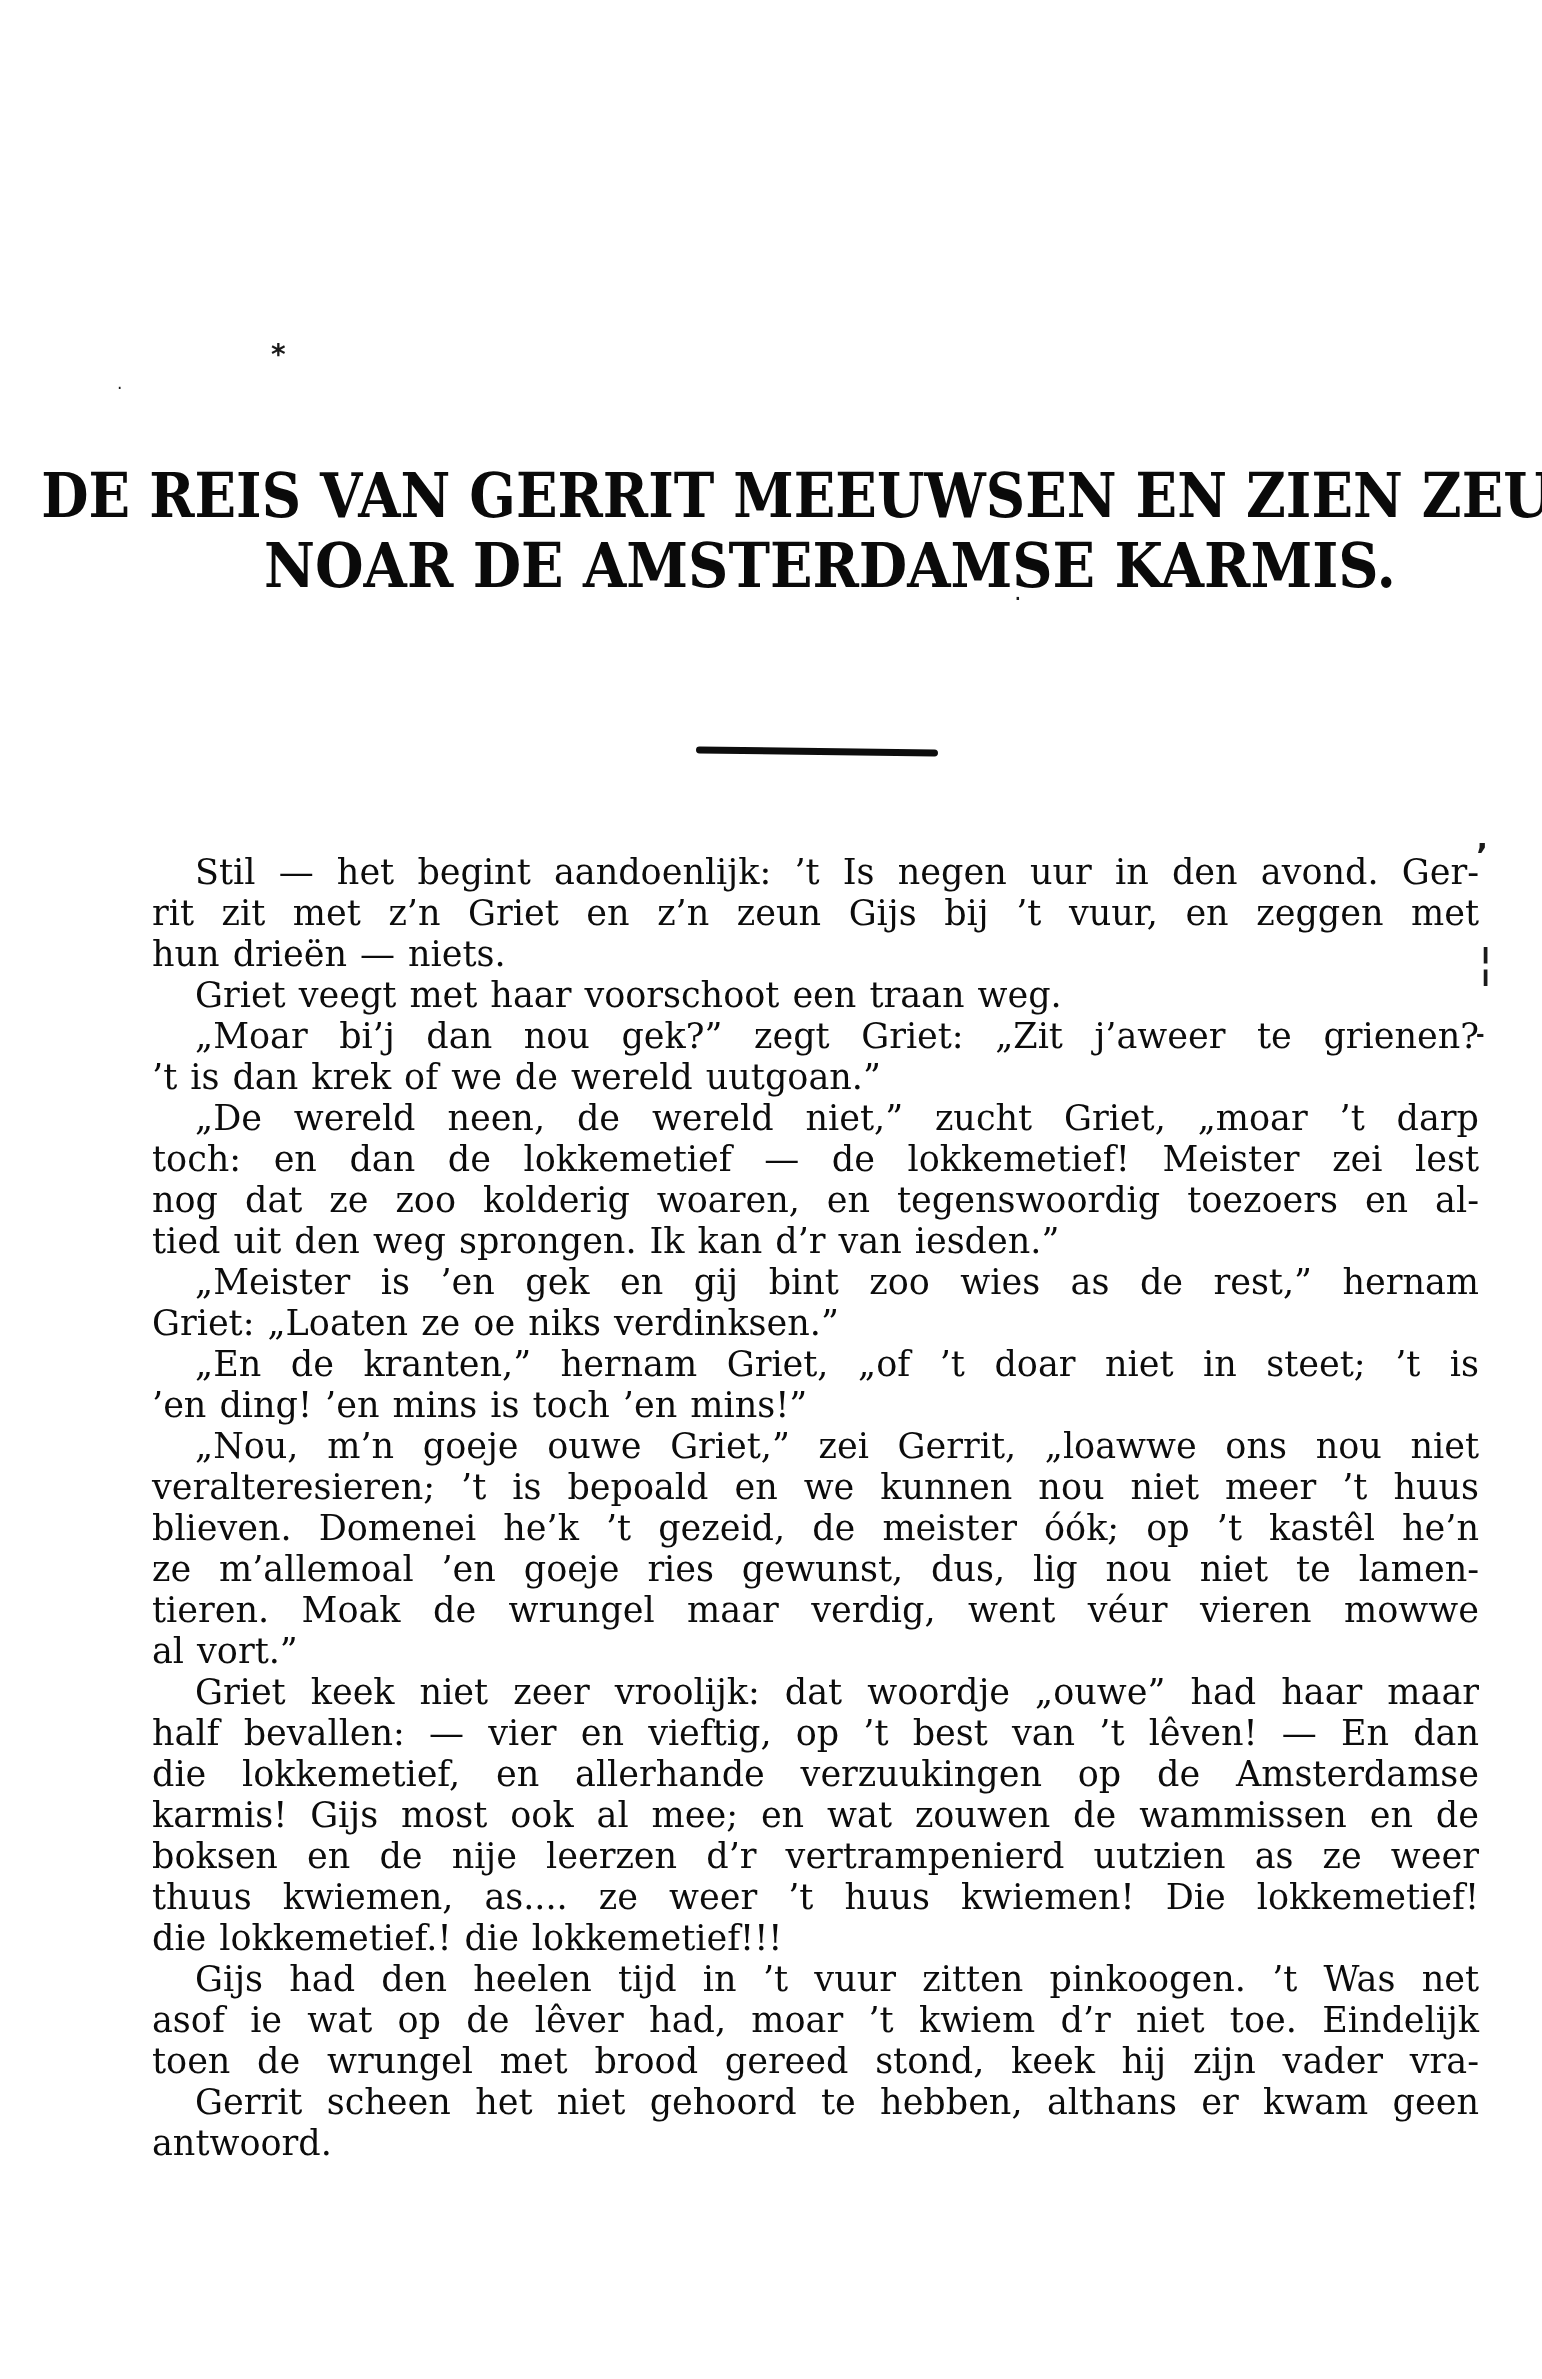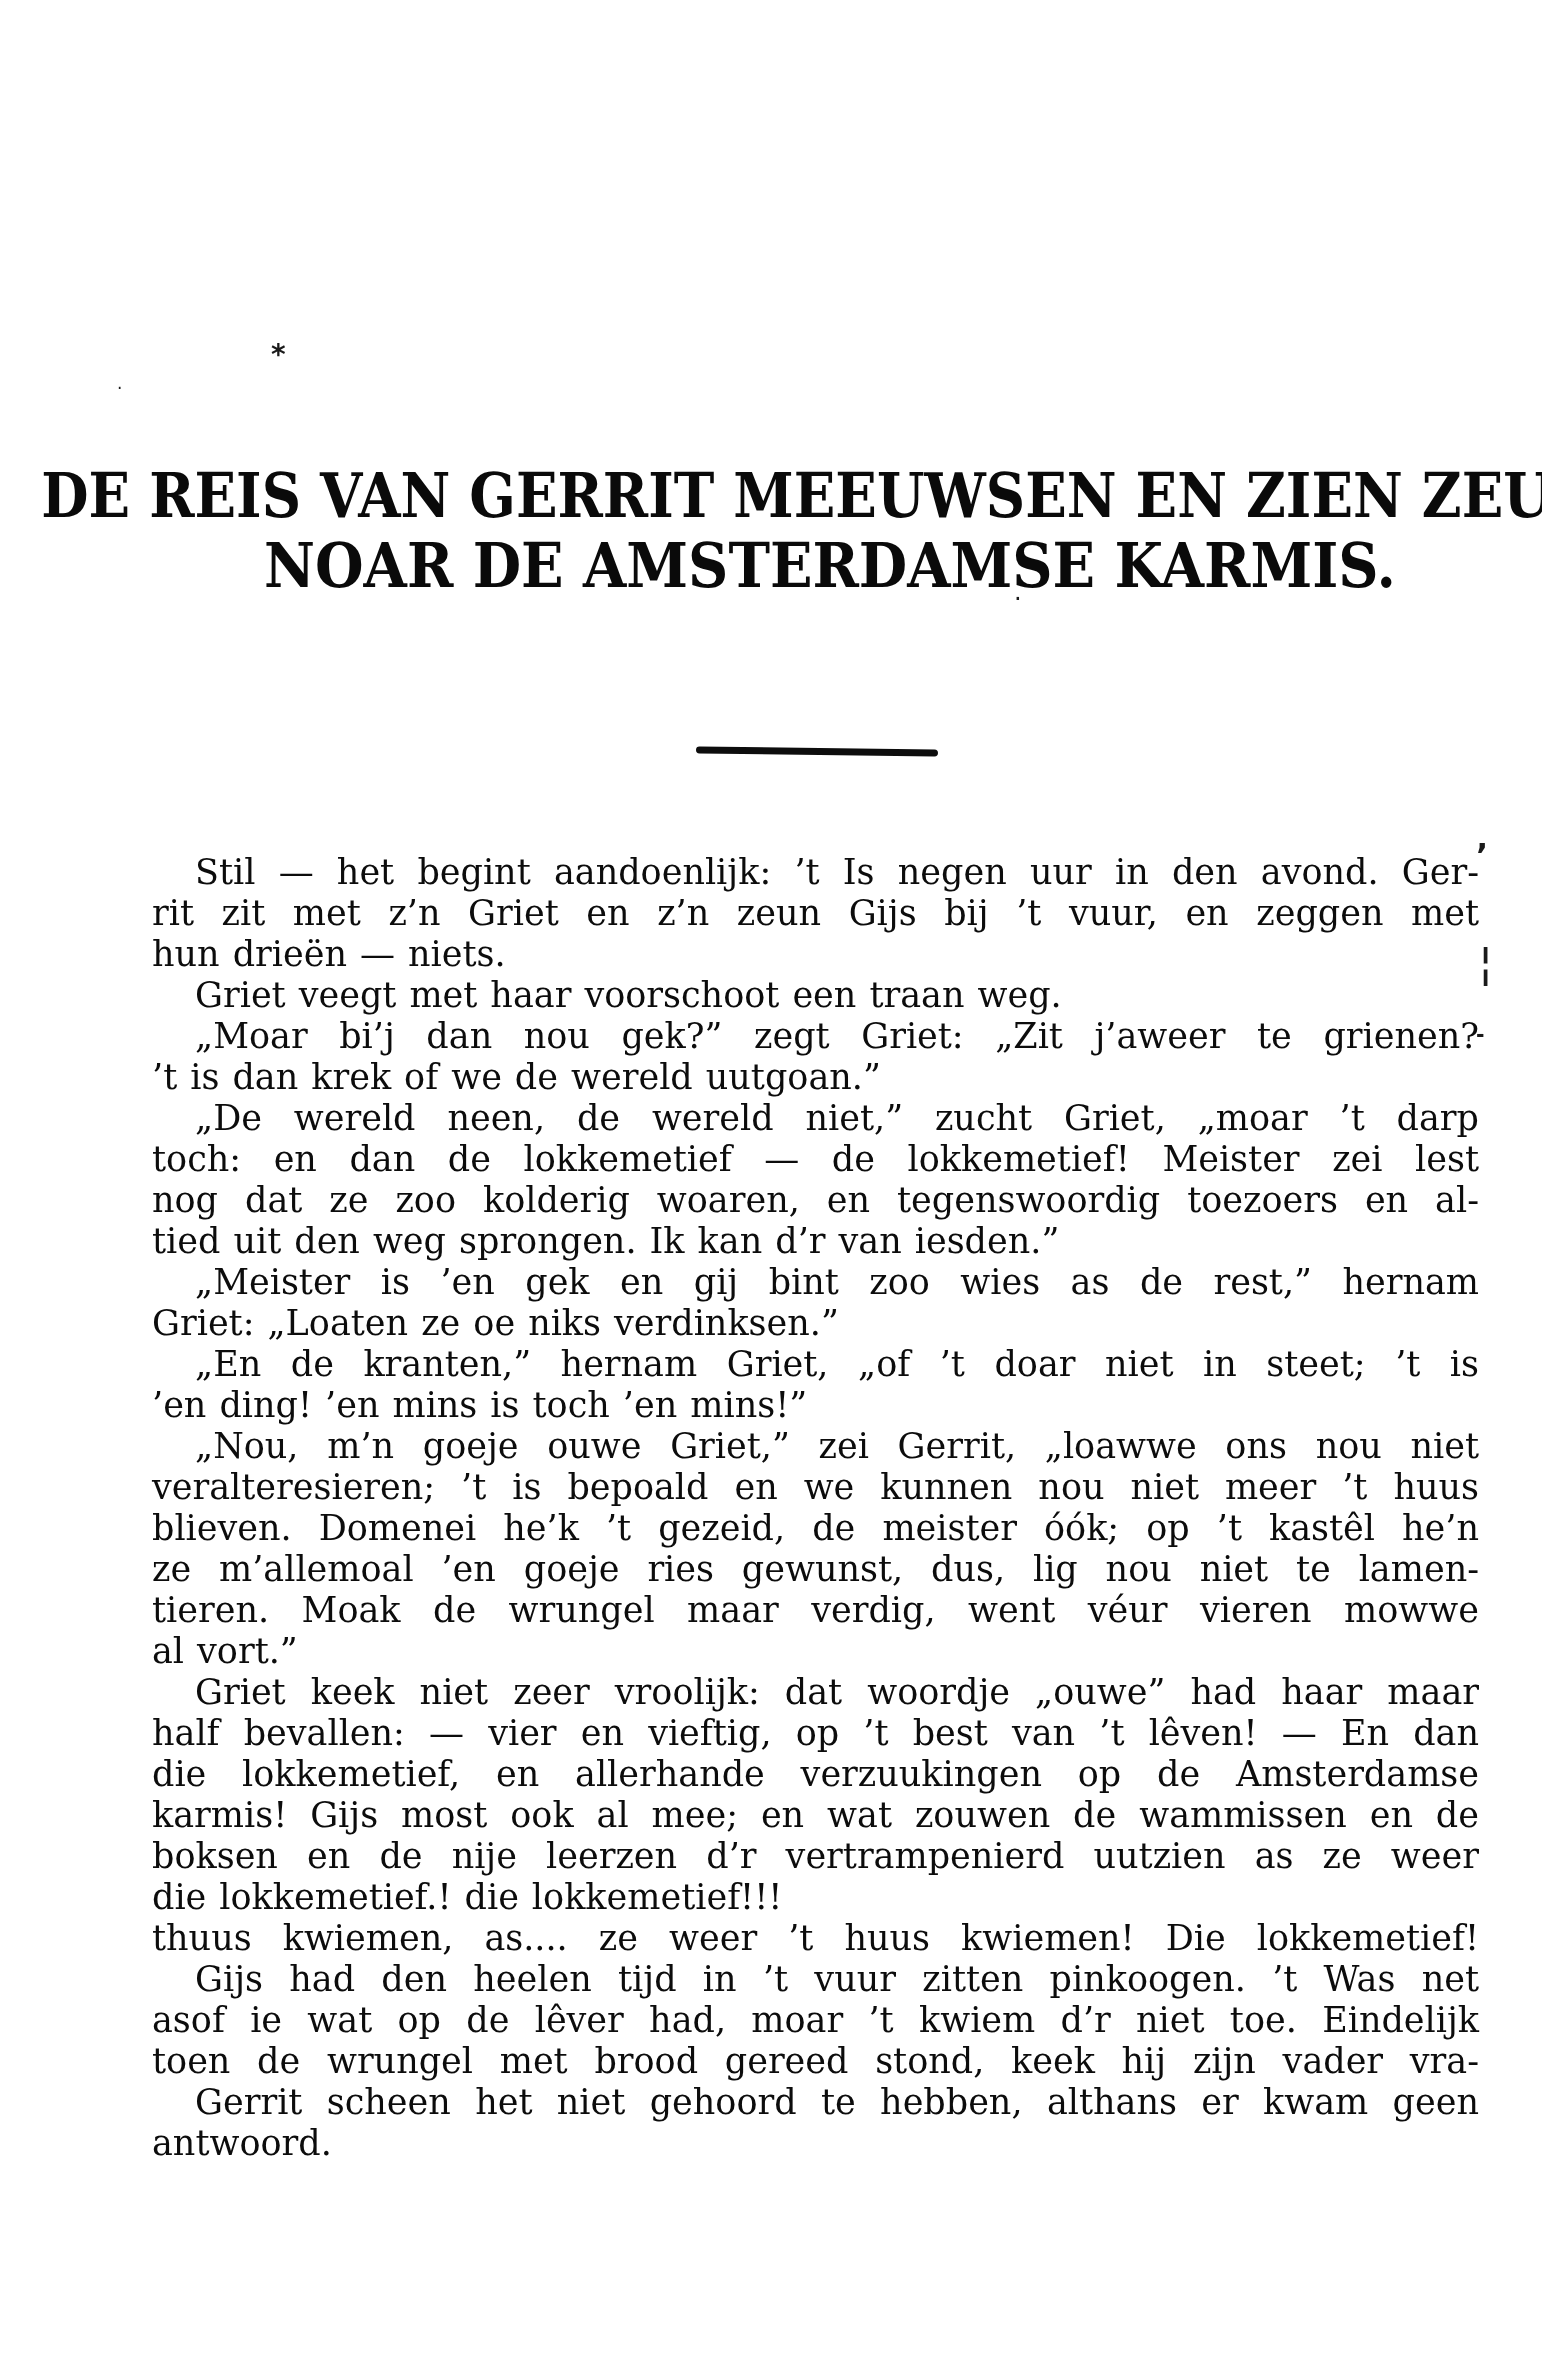--- a/index.html
+++ b/index.html
@@ -108,22 +108,22 @@
       <div class="line j">veralteresieren; ’t is bepoald en we kunnen nou niet meer ’t huus</div>
       <div class="line j">blieven. Domenei he’k ’t gezeid, de meister óók; op ’t kastêl he’n</div>
       <div class="line j">ze m’allemoal ’en goeje ries gewunst, dus, lig nou niet te lamen-</div>
       <div class="line j">tieren. Moak de wrungel maar verdig, went véur vieren mowwe</div>
       <div class="line">al vort.”</div>
       <div class="line j i">Griet keek niet zeer vroolijk: dat woordje „ouwe” had haar maar</div>
       <div class="line j">half bevallen: — vier en vieftig, op ’t best van ’t lêven! — En dan</div>
       <div class="line j">die lokkemetief, en allerhande verzuukingen op de Amsterdamse</div>
       <div class="line j">karmis! Gijs most ook al mee; en wat zouwen de wammissen en de</div>
       <div class="line j">boksen en de nije leerzen d’r vertrampenierd uutzien as ze weer</div>
+      <div class="line j">thuus kwiemen, as.... ze weer ’t huus kwiemen! Die lokkemetief!</div>
       <div class="line">die lokkemetief.! die lokkemetief!!!</div>
-      <div class="line j">thuus kwiemen, as.... ze weer ’t huus kwiemen! Die lokkemetief!</div>
       <div class="line j i">Gijs had den heelen tijd in ’t vuur zitten pinkoogen. ’t Was net</div>
       <div class="line j">asof ie wat op de lêver had, moar ’t kwiem d’r niet toe. Eindelijk</div>
       <div class="line j">toen de wrungel met brood gereed stond, keek hij zijn vader vra-</div>
       <div class="line j i">Gerrit scheen het niet gehoord te hebben, althans er kwam geen</div>
       <div class="line">antwoord.</div>
     </div>
 
   <span class="art a1">*</span>
   <span class="art a2">’</span>
   <span class="art a3">¦</span>

